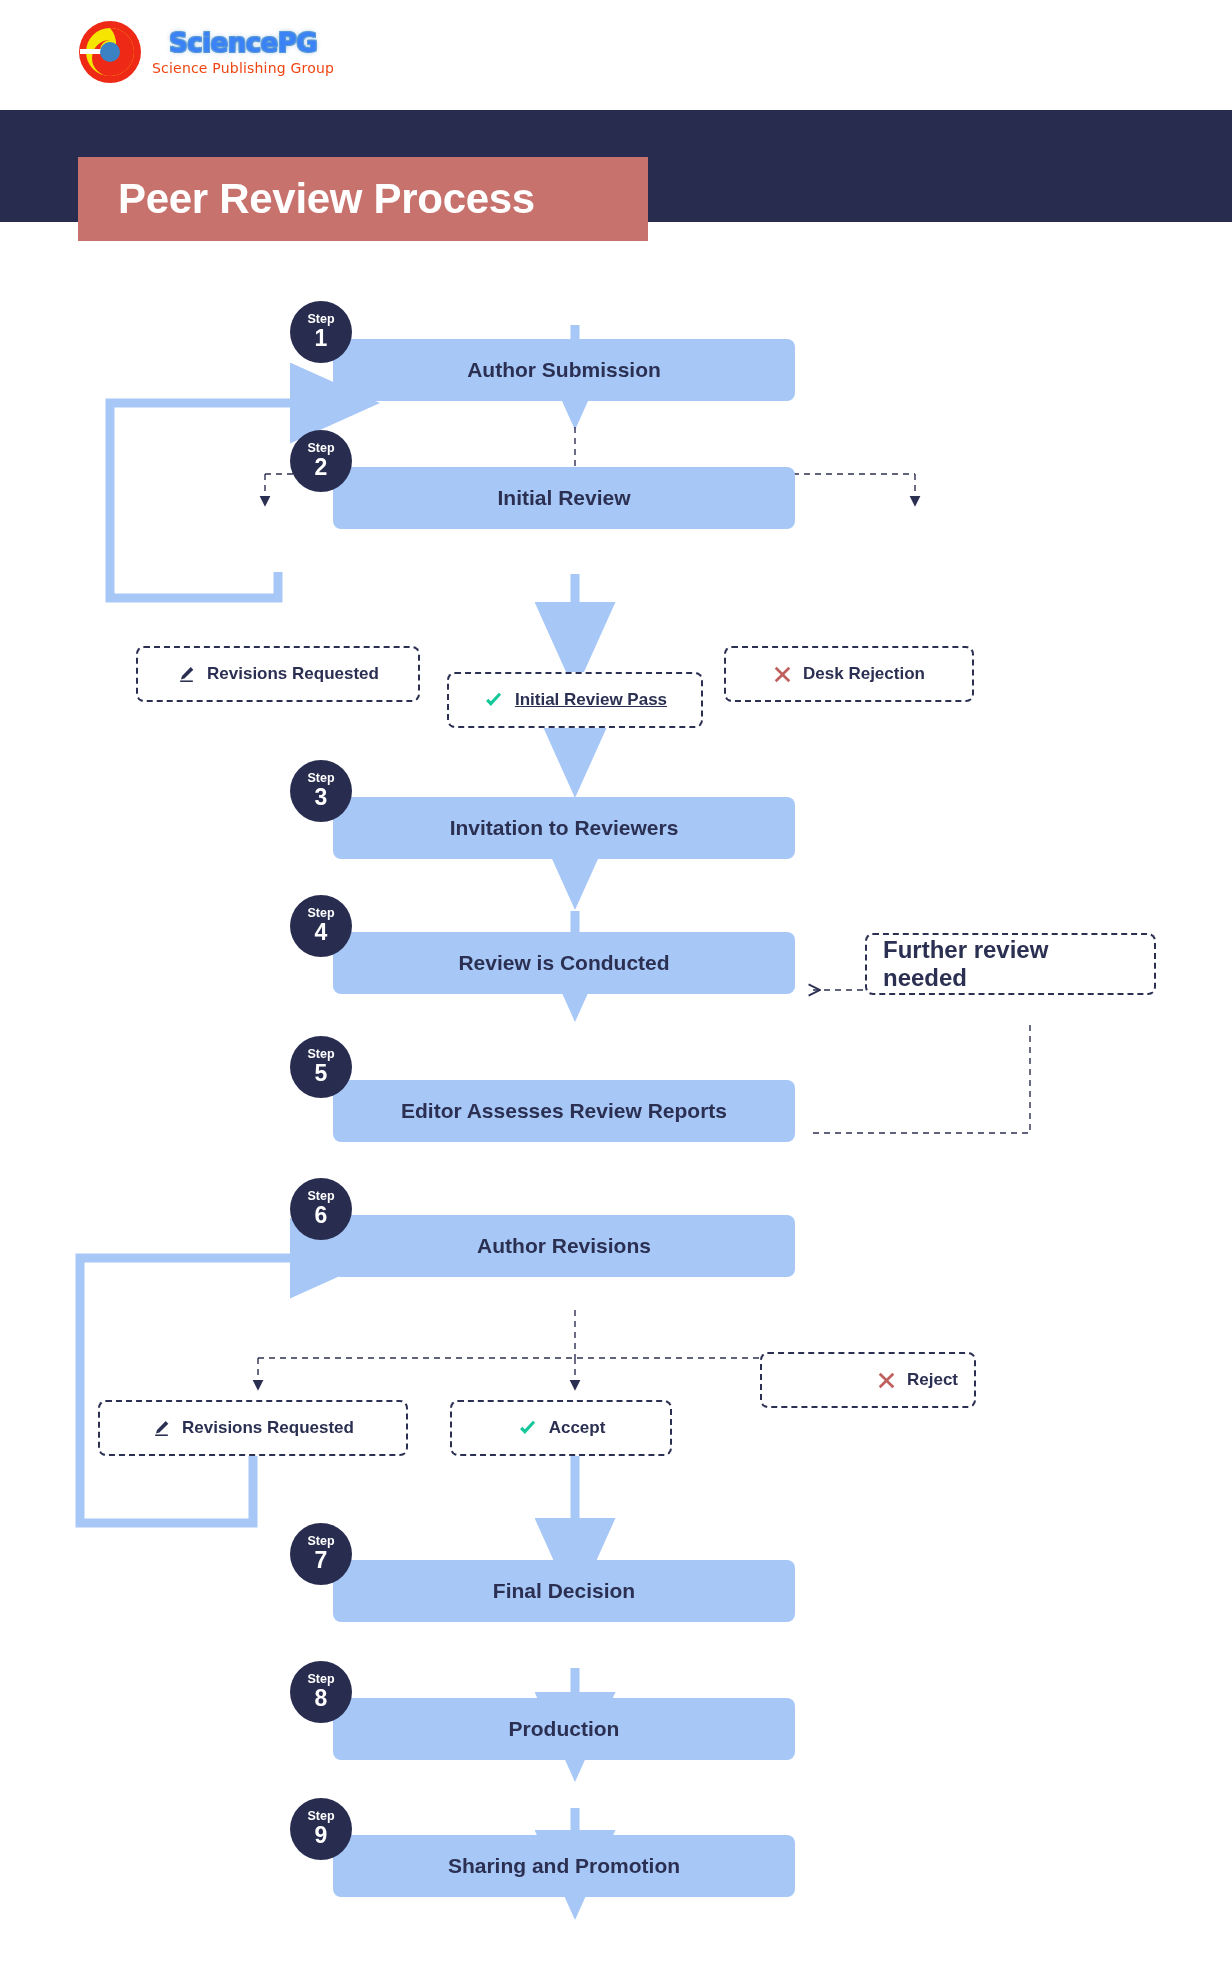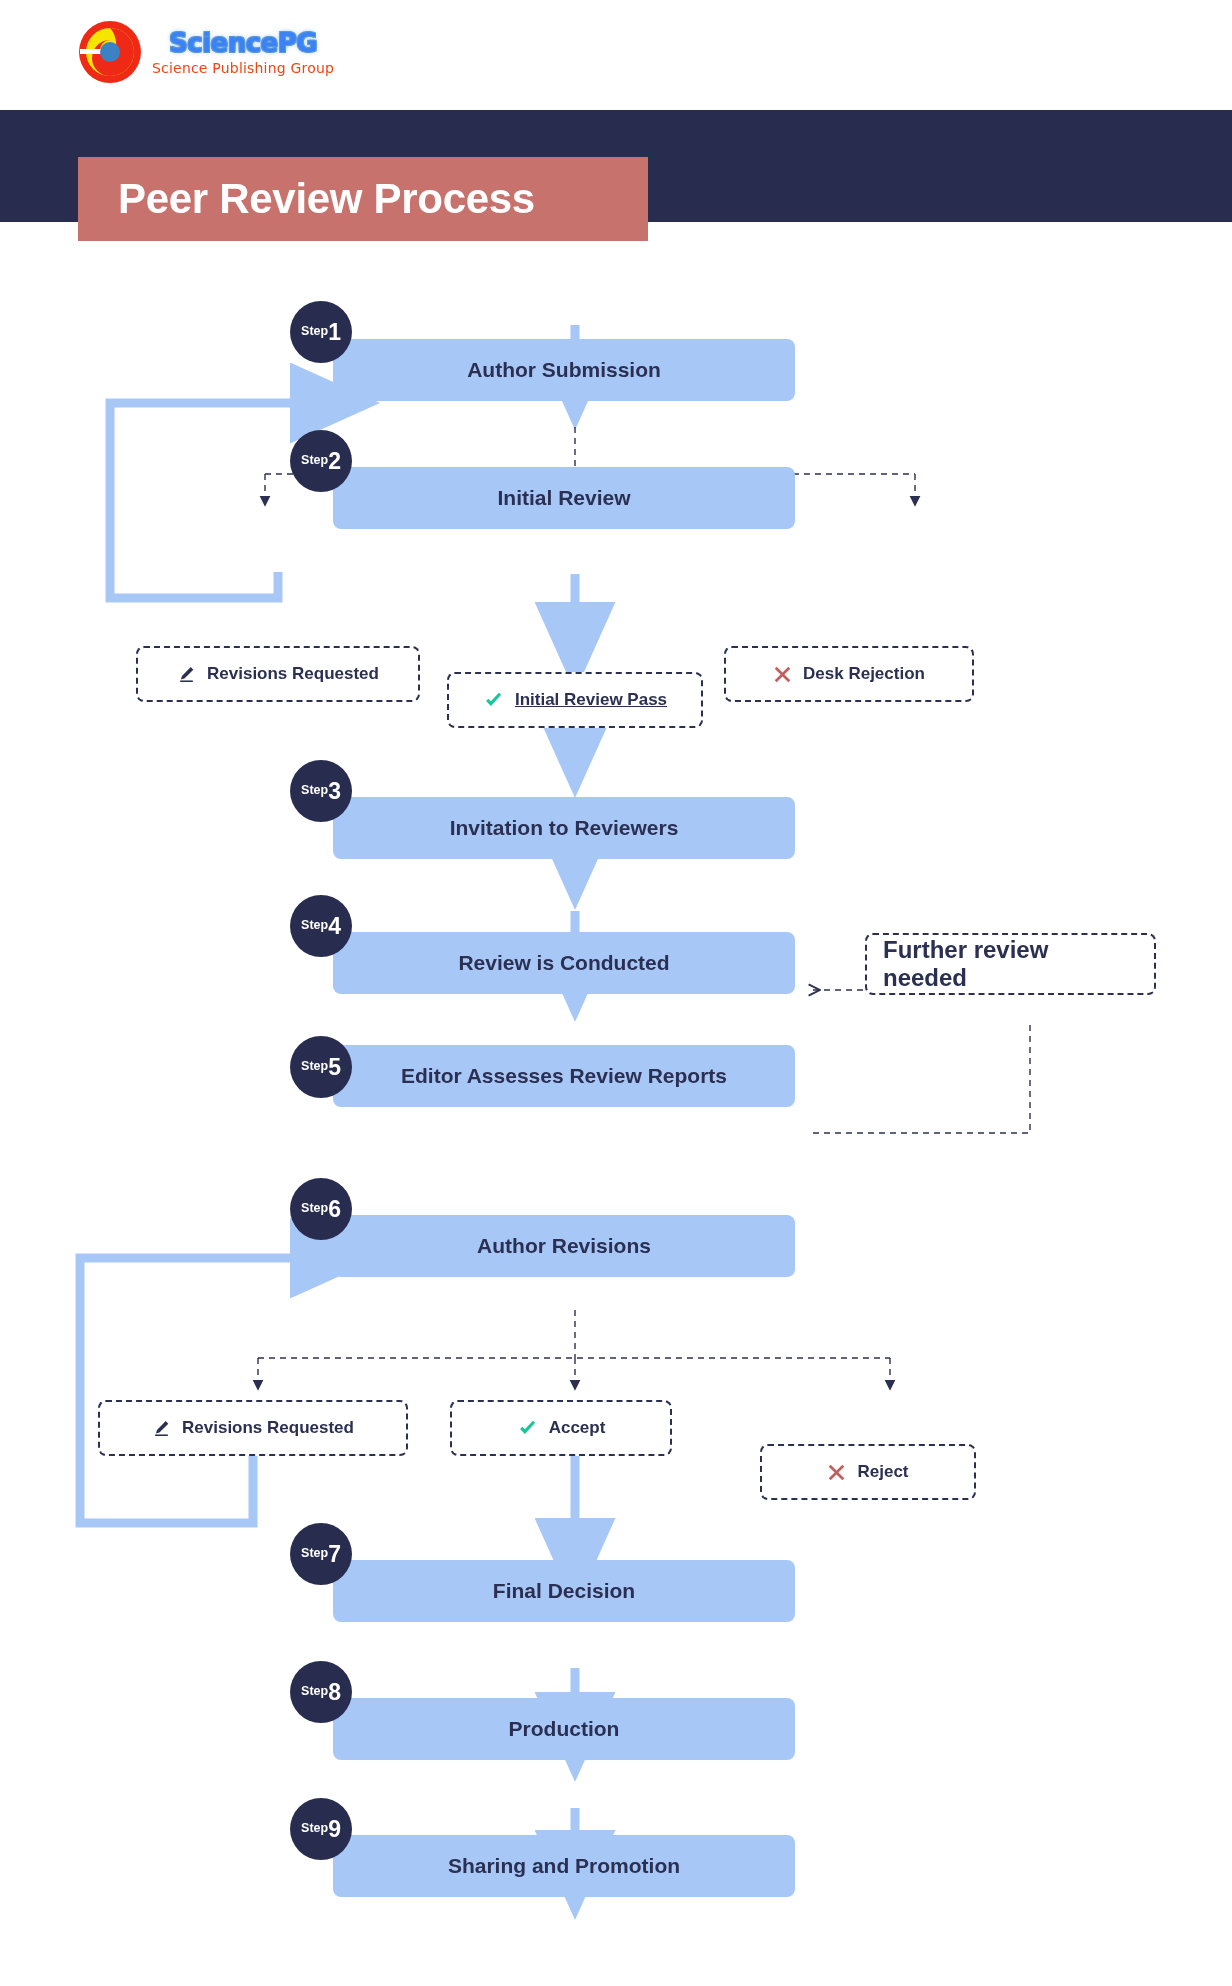--- a/index.html
+++ b/index.html
@@ -76,21 +76,21 @@
     font-weight: bold;
     margin-top: 8px;
   }
 
   
   .step-badge {
     position: absolute;
     width: 62px; height: 62px;
     border-radius: 50%;
     background: #282d4f;
-    display: flex; flex-direction: row;
+    display: flex; flex-direction: column;
     align-items: center; justify-content: center;
     color: #ffffff;
     z-index: 5;
     text-align: center;
   }
   .step-badge .lbl { font-size: 12.5px; font-weight: bold; line-height: 1.05; }
   .step-badge .num { font-size: 23px; font-weight: bold; line-height: 1.05; }
 
   
   .dbox {
@@ -246,21 +246,21 @@
   </div>
   <div class="step-badge" style="left:290px; top:895px;">
     <span class="lbl">Step</span>
     <span class="num">4</span>
   </div>
 
   <div class="dbox plain" style="left:865px; top:933px; width:291px; height:62px; font-size:24px;">
     <span>Further review needed</span>
   </div>
 
-  <div class="pbox" style="left:333px; top:1037px; width:462px;justify-content:center;">
+  <div class="pbox" style="left:333px; top:1072px; width:462px;justify-content:center;">
     <span>Editor Assesses Review Reports</span>
   </div>
   <div class="step-badge" style="left:290px; top:1036px;">
     <span class="lbl">Step</span>
     <span class="num">5</span>
   </div>
 
   <div class="pbox" style="left:333px; top:1207px; width:462px;">
     <span>Author Revisions</span>
   </div>
@@ -281,21 +281,21 @@
 
   <div class="dbox" style="left:450px; top:1400px; width:222px;">
     <span class="ico">
       <svg width="21" height="21" viewBox="0 0 24 24">
         <path d="M3.5 12.6 9 18.2 20.7 5.4 18.2 3 9 12.9 6 9.9z" fill="#16c79a"></path>
       </svg>
     </span>
     <span>Accept</span>
   </div>
 
-  <div class="dbox" style="left:760px; top:1444px; width:216px;">
+  <div class="dbox" style="left:760px; top:1352px; width:216px;justify-content:flex-end;">
     <span class="ico">
       <svg width="19" height="19" viewBox="0 0 24 24">
         <path d="M4.6 2.2 12 9.6 19.4 2.2 21.8 4.6 14.4 12 21.8 19.4 19.4 21.8 12 14.4 4.6 21.8 2.2 19.4 9.6 12 2.2 4.6z" fill="#c0605e"></path>
       </svg>
     </span>
     <span>Reject</span>
   </div>
 
   <div class="pbox" style="left:333px; top:1552px; width:462px;">
     <span>Final Decision</span>

